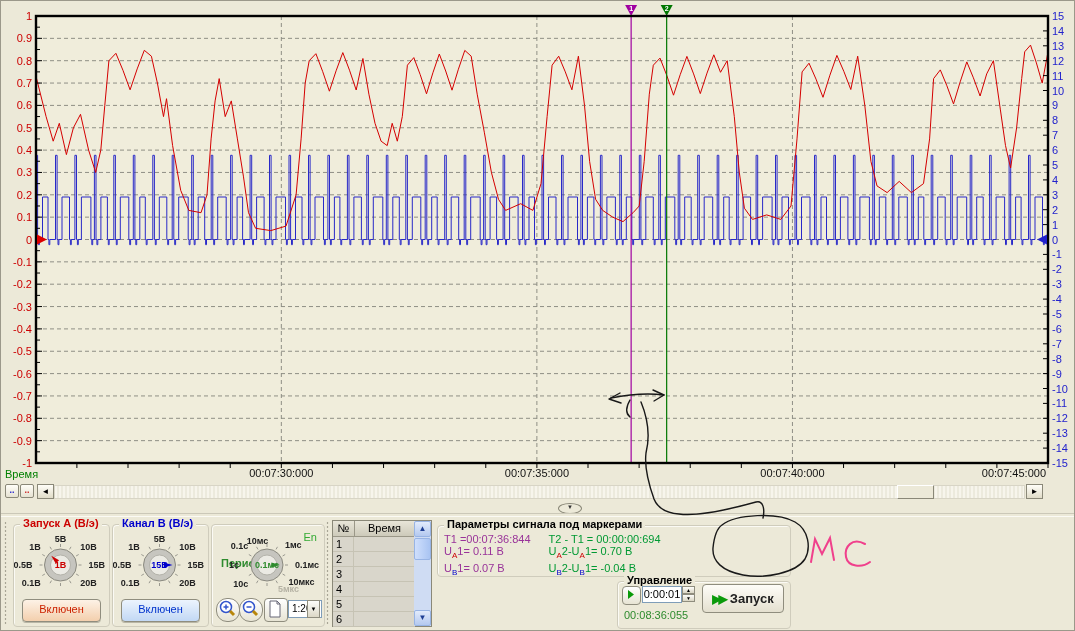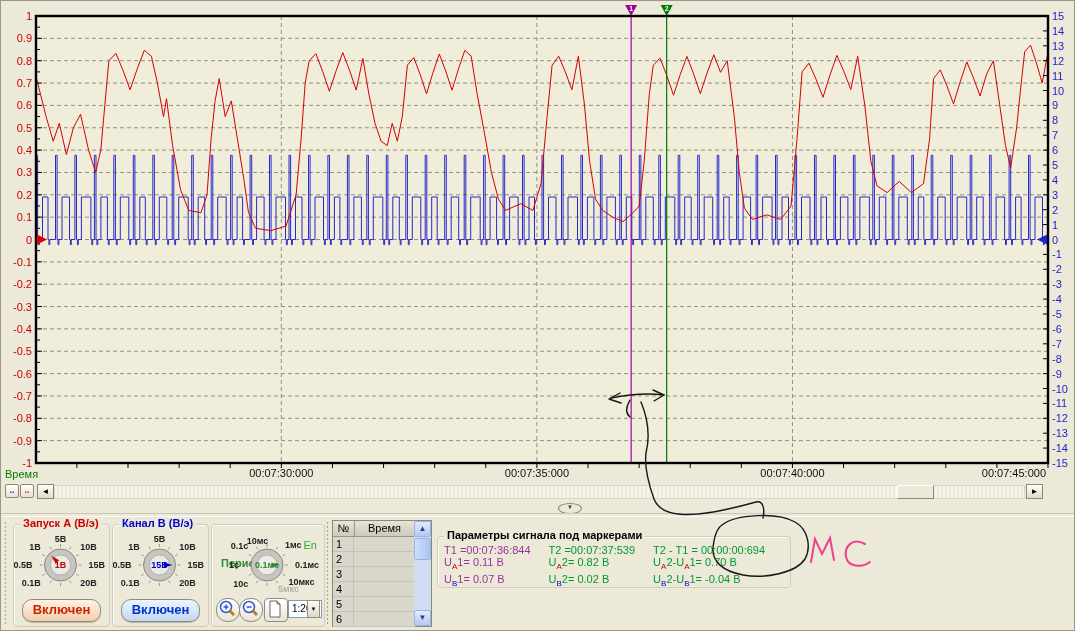--- a/index.html
+++ b/index.html
@@ -23,22 +23,22 @@
   #collapse{position:absolute;left:557px;top:502px;width:22px;height:9px;border:1px solid #8a8878;
             border-radius:50%;background:#ece9d8;font-size:6px;line-height:7px;text-align:center;color:#333;cursor:pointer;}
   .sep{position:absolute;left:0;top:512px;width:1075px;height:2px;
        border-top:1px solid #cbc8b8;border-bottom:1px solid #fbfaf4;}
   
   .gb{position:absolute;border:1px solid #cfccbc;border-radius:4px;box-shadow:inset 1px 1px 0 #fbfaf4;}
   .gb>.legend{position:absolute;top:-8px;left:6px;background:#ece9d8;padding:0 3px;
               font-size:11px;font-weight:bold;white-space:nowrap;}
   .grip{position:absolute;width:5px;background-image:radial-gradient(#a8a595 1px,transparent 1.2px);
         background-size:5px 4px;}
-  .pwr{position:absolute;height:21px;border:1px solid #8f8d7e;border-radius:10px;font-size:13px;
-       font-weight:bold;text-align:center;line-height:19px;cursor:pointer;
+  .pwr{position:absolute;height:21px;border:1px solid #8f8d7e;border-radius:4px;font-size:11px;
+       font-weight:normal;text-align:center;line-height:19px;cursor:pointer;
        box-shadow:0 1px 0 #b9b6a6;}
   .pwrA{background:linear-gradient(#fdf2e6,#f3cfad);color:#cc2200;}
   .pwrB{background:linear-gradient(#ecf4fe,#c2d8f4);color:#0033cc;}
   .tool{position:absolute;width:22px;height:22px;background:linear-gradient(#fff,#e7e4d4);
         border:1px solid #8f8d7e;border-radius:4px;cursor:pointer;}
   .combo{position:absolute;width:34px;height:18px;background:#fff;border:1px solid #7f9db9;
          font-size:10px;line-height:16px;padding-left:3px;box-sizing:border-box;}
   .combobtn{position:absolute;width:13px;height:18px;background:linear-gradient(#fdfdfa,#dcd8c6);
             border:1px solid #8f8d7e;font-size:6px;text-align:center;line-height:16px;cursor:pointer;box-sizing:border-box;}
   
@@ -332,21 +332,21 @@
         <text x="66.29898987322333" y="55.384776310850235" font-size="9" fill="#222" font-weight="bold" text-anchor="start">20В</text>
         <text x="26.701010126776673" y="55.38477631085024" font-size="9" fill="#222" font-weight="bold" text-anchor="end">0.1В</text>
         <text x="18.5" y="37.00000000000001" font-size="9" fill="#222" font-weight="bold" text-anchor="end">0.5В</text>
         <text x="26.701010126776666" y="18.61522368914977" font-size="9" fill="#222" font-weight="bold" text-anchor="end">1В</text>
       </svg>
     <div class="pwr pwrB" style="left:8px;top:74px;width:77px;">Включен</div>
   </div>
 
   <div class="gb" style="left:210px;top:523px;width:112px;height:101px;">
     <span class="legend" style="color:#2e8b2e;margin-top:40px;">Период</span>
-    <span style="position:absolute;right:7px;top:14px;color:#33aa33;font-size:11px;">En</span>
+    <span style="position:absolute;right:7px;top:6px;color:#33aa33;font-size:11px;">En</span>
     <svg class="knob" id="knobP" width="110" height="66" style="position:absolute;left:0;top:6px;">
         <line x1="55" y1="16" x2="55" y2="13" stroke="#9a9990"></line>
         <line x1="64" y1="18.411542731880104" x2="65.5" y2="15.813466520526788" stroke="#9a9990"></line>
         <line x1="70.5884572681199" y1="25" x2="73.18653347947321" y2="23.5" stroke="#9a9990"></line>
         <line x1="73" y1="34" x2="76" y2="34" stroke="#9a9990"></line>
         <line x1="70.5884572681199" y1="43" x2="73.18653347947321" y2="44.49999999999999" stroke="#9a9990"></line>
         <line x1="64" y1="49.588457268119896" x2="65.5" y2="52.18653347947321" stroke="#9a9990"></line>
         <line x1="55" y1="52" x2="55" y2="55" stroke="#9a9990"></line>
         <line x1="46" y1="49.588457268119896" x2="44.5" y2="52.18653347947321" stroke="#9a9990"></line>
         <line x1="39.41154273188011" y1="43.00000000000001" x2="36.813466520526795" y2="44.50000000000001" stroke="#9a9990"></line>
@@ -400,42 +400,55 @@
       <div class="trow" style="top: 61px; width: 82px;"><span class="no">4</span></div>
       <div class="trow" style="top: 76px; width: 82px;"><span class="no">5</span></div>
       <div class="trow" style="top: 91px; width: 82px;"><span class="no">6</span></div>
       <div id="tsb">
         <div class="xpb" style="top:0;">▲</div>
         <div id="tsbthumb"></div>
         <div class="xpb" style="top:89px;">▼</div>
       </div>
     </div>
 
-  <div class="gb" style="left:436px;top:535px;width:352px;height:50px;">
+  <div class="gb" style="left:436px;top:524px;width:352px;height:50px;">
     <span class="legend" style="color:#000;">Параметры сигнала под маркерами</span>
     <div id="mpcols" style="position:absolute;left:6px;top:7px;display:flex;gap:18px;">
         <div style="color: rgb(153, 51, 153);">
           <div class="pline">T1 =00:07:36:844</div>
           <div class="pline">U<sub style="color:#cc0000">А</sub>1= 0.11 В</div>
           <div class="pline">U<sub style="color:#0000cc">В</sub>1= 0.07 В</div>
         </div>
         <div style="color: rgb(0, 153, 51);">
-          <div class="pline">T2 =00:07:37:539</div>
-          <div class="pline">U<sub style="color:#cc0000">А</sub>2= 0.82 В</div>
-          <div class="pline">U<sub style="color:#0000cc">В</sub>2= 0.02 В</div>
-        </div>
-        <div style="color: rgb(0, 153, 51);">
           <div class="pline">T2 - T1 = 00:00:00:694</div>
           <div class="pline">U<sub style="color:#cc0000">А</sub>2-U<sub style="color:#cc0000">А</sub>1= 0.70 В</div>
           <div class="pline">U<sub style="color:#0000cc">В</sub>2-U<sub style="color:#0000cc">В</sub>1= -0.04 В</div>
         </div>
       </div>
   </div>
 
 
+  <div class="gb" style="left:616px;top:580px;width:172px;height:46px;">
+    <span class="legend" style="color:#000;">Управление</span>
+    <div class="tool" style="left:4px;top:4px;width:17px;height:17px;">
+      <svg width="15" height="15">
+          <polygon points="5,3 11,7.5 5,12" fill="#0a9a0a"></polygon>
+        </svg>
+    </div>
+    <div class="spin" style="left:24px;top:4px;width:40px;height:17px;line-height:15px;">0:00:01</div>
+    <div class="spinner" style="left:64px;top:4px;">
+      <div>▲</div>
+      <div>▼</div>
+    </div>
+    <div id="startbtn" style="left:84px;top:2px;width:80px;height:27px;">
+      <span class="greenplay">▶▶</span>
+      <span>Запуск</span>
+    </div>
+    <div style="position:absolute;left:6px;top:27px;font-size:11px;color:#2e8b2e;">00:08:36:055</div>
+  </div>
 
   
   <svg id="anno" width="1075" height="631">
     <g fill="none" stroke="#181818" stroke-width="1.4" stroke-linecap="round">
       <path d="M608,398 L619,392 M608,398 L620,402"></path>
       <path d="M610,397 C630,393 648,392 663,394"></path>
       <path d="M663,394 L652,389 M663,394 L653,400"></path>
       <path d="M629,399 C625,406 624,412 629,416"></path>
       <path d="M640,401 C647,418 649,436 645,452 C643,468 648,484 653,498 C657,508 666,512 678,513 C700,516 737,506 755,501 C762,499 764,508 762,517"></path>
       <path d="M721,524 C735,513 777,511 794,521 C808,529 810,547 804,558 C795,572 764,578 742,574 C721,570 711,560 712,547 C713,537 715,528 721,524"></path>

